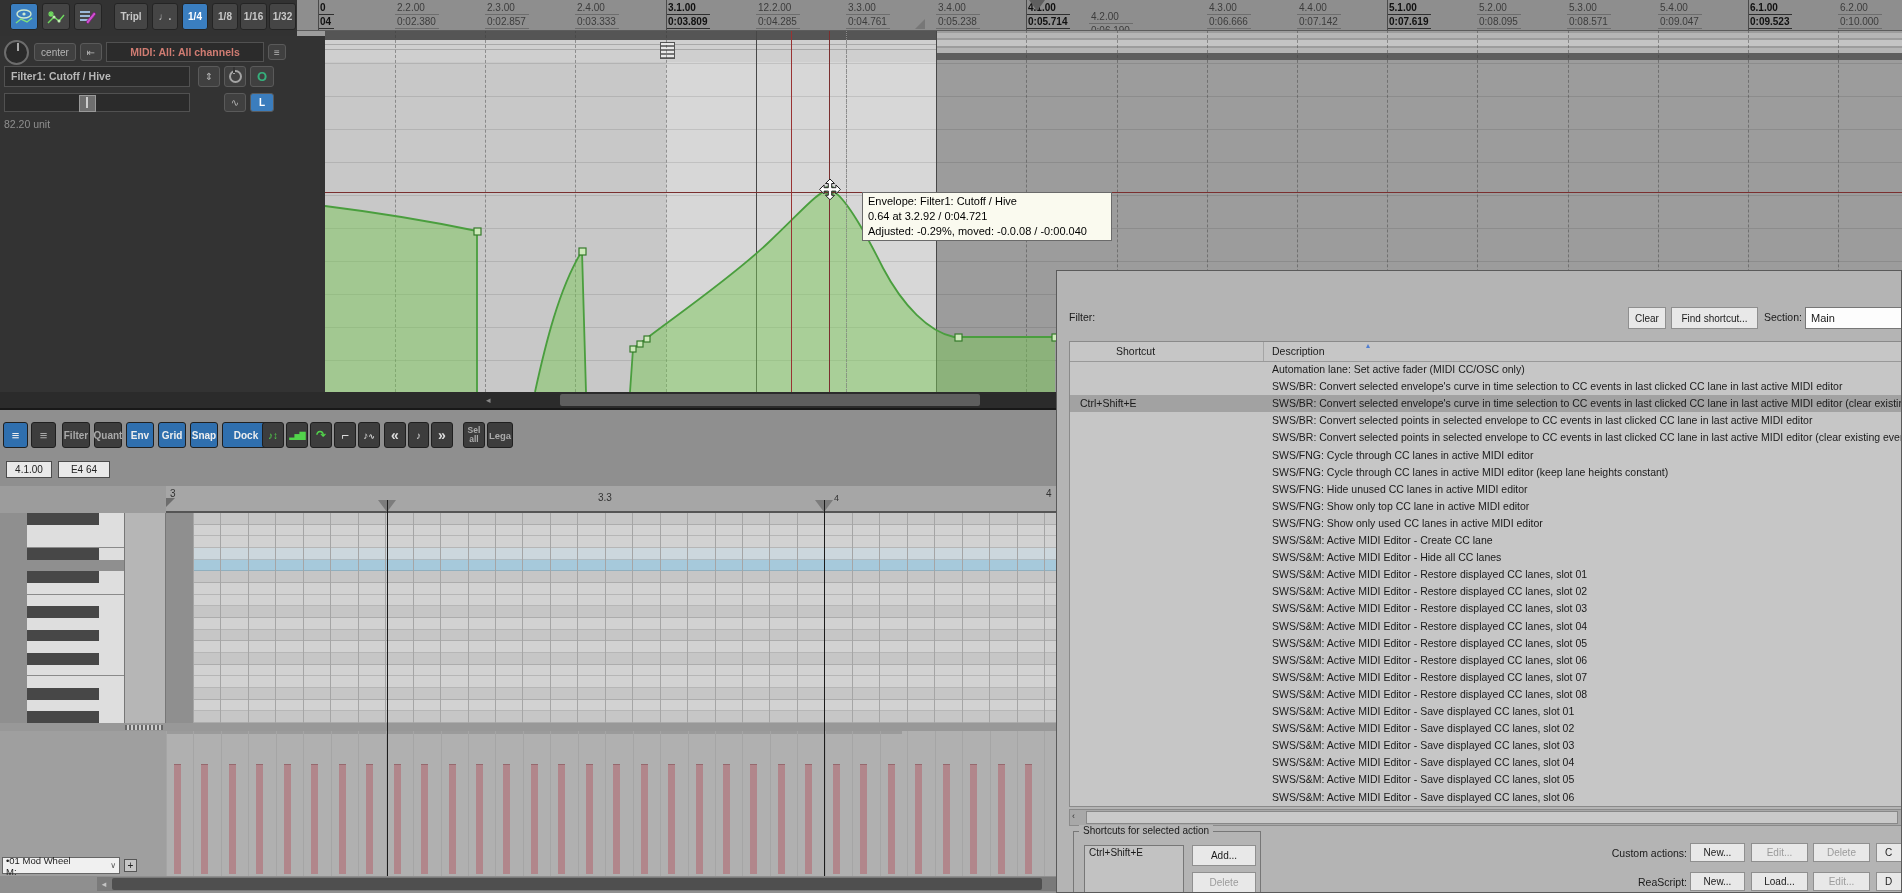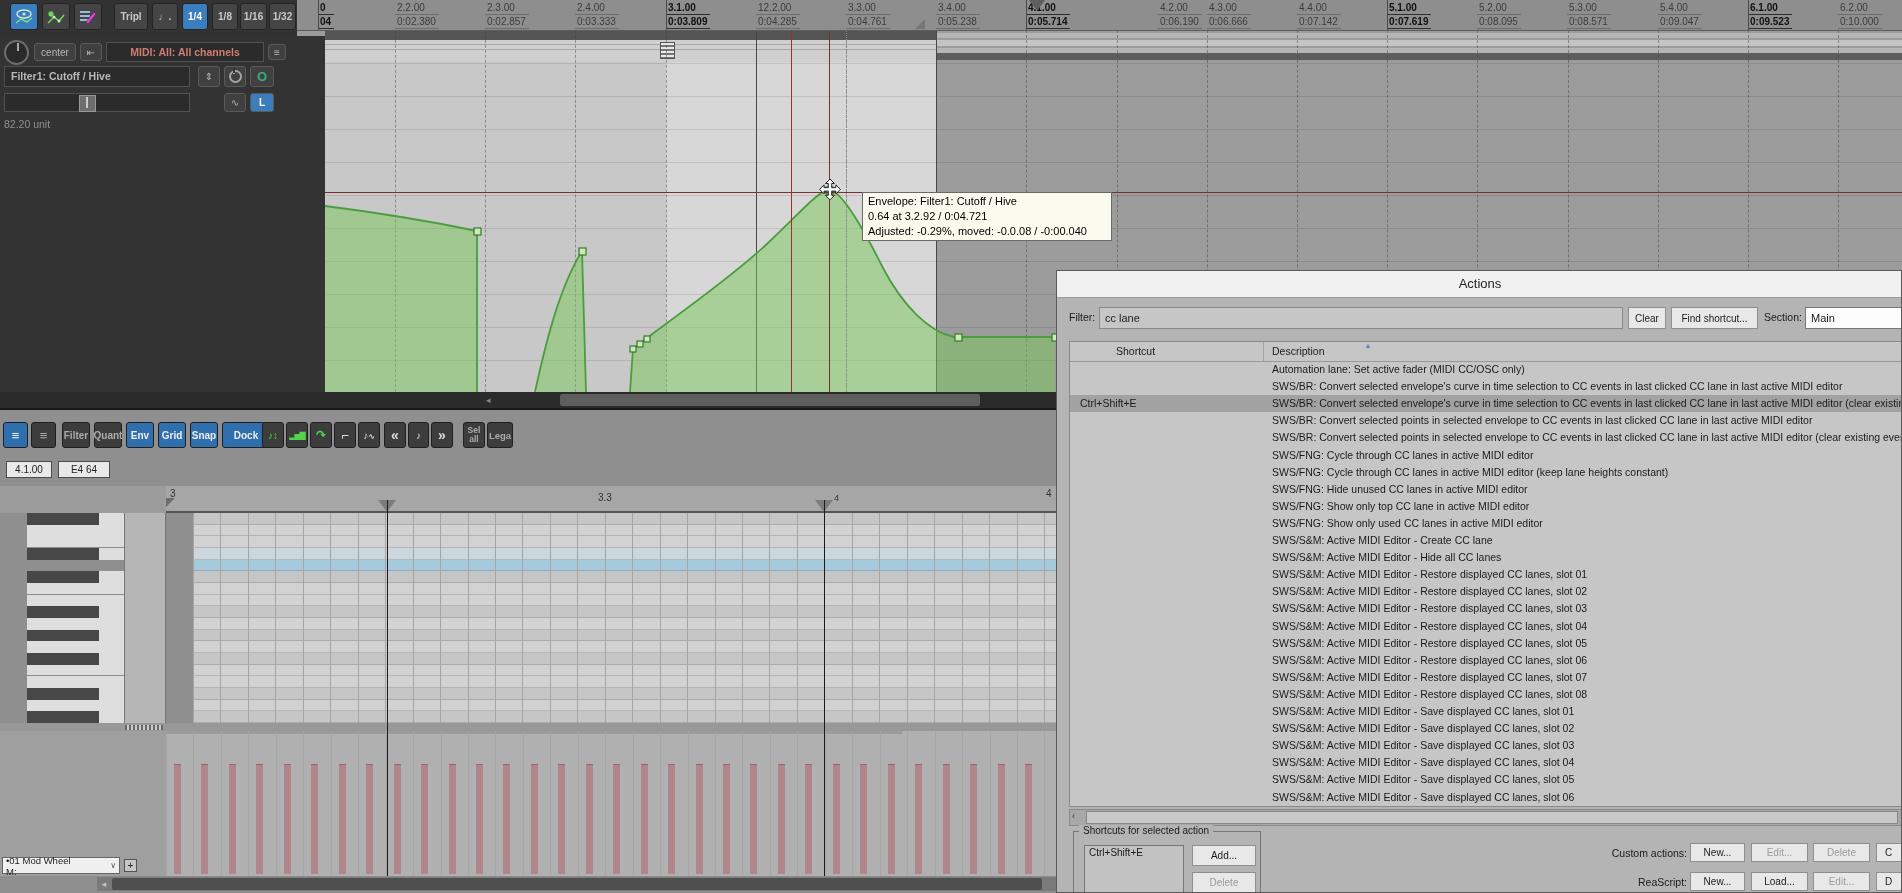--- a/index.html
+++ b/index.html
@@ -250,21 +250,21 @@
         <div style="">0:04.761</div>
       </div>
       <div class="tick" style="left: 639px;">
         <div style="">3.4.00</div>
         <div style="">0:05.238</div>
       </div>
       <div class="tick bold" style="left: 729px;">
         <div style="">4.1.00</div>
         <div style="">0:05.714</div>
       </div>
-      <div class="tick" style="left: 861px;">
+      <div class="tick" style="left: 792px; margin-top: 9px;">
         <div style="">4.2.00</div>
         <div style="">0:06.190</div>
       </div>
       <div class="tick" style="left: 910px;">
         <div style="">4.3.00</div>
         <div style="">0:06.666</div>
       </div>
       <div class="tick" style="left: 1000px;">
         <div style="">4.4.00</div>
         <div style="">0:07.142</div>
@@ -575,23 +575,21 @@
   </div>
 </div>
 
 <div id="tooltip" class="abs">
   <div>Envelope: Filter1: Cutoff / Hive</div>
   <div>0.64 at 3.2.92 / 0:04.721</div>
   <div>Adjusted: -0.29%, moved: -0.0.08 / -0:00.040</div>
 </div>
 
 <div id="actions-win" class="abs">
-  <div id="aw-title">Actions</div>
   <div style="position:absolute;left:12px;top:40px;">Filter:</div>
-  <div id="aw-filter-input">cc lane</div>
   <div class="aw-btn" style="left:571px;top:36px;width:38px;height:22px;">Clear</div>
   <div class="aw-btn" style="left:614px;top:36px;width:87px;height:22px;">Find shortcut...</div>
   <div style="position:absolute;left:707px;top:40px;">Section:</div>
   <div id="aw-section-dd">Main</div>
   <div id="aw-list">
     <div id="aw-header">
       <span class="col1">Shortcut</span>
       <span class="divider"></span>
       <span class="col2">Description</span>
       <span id="aw-sort">▴</span>

